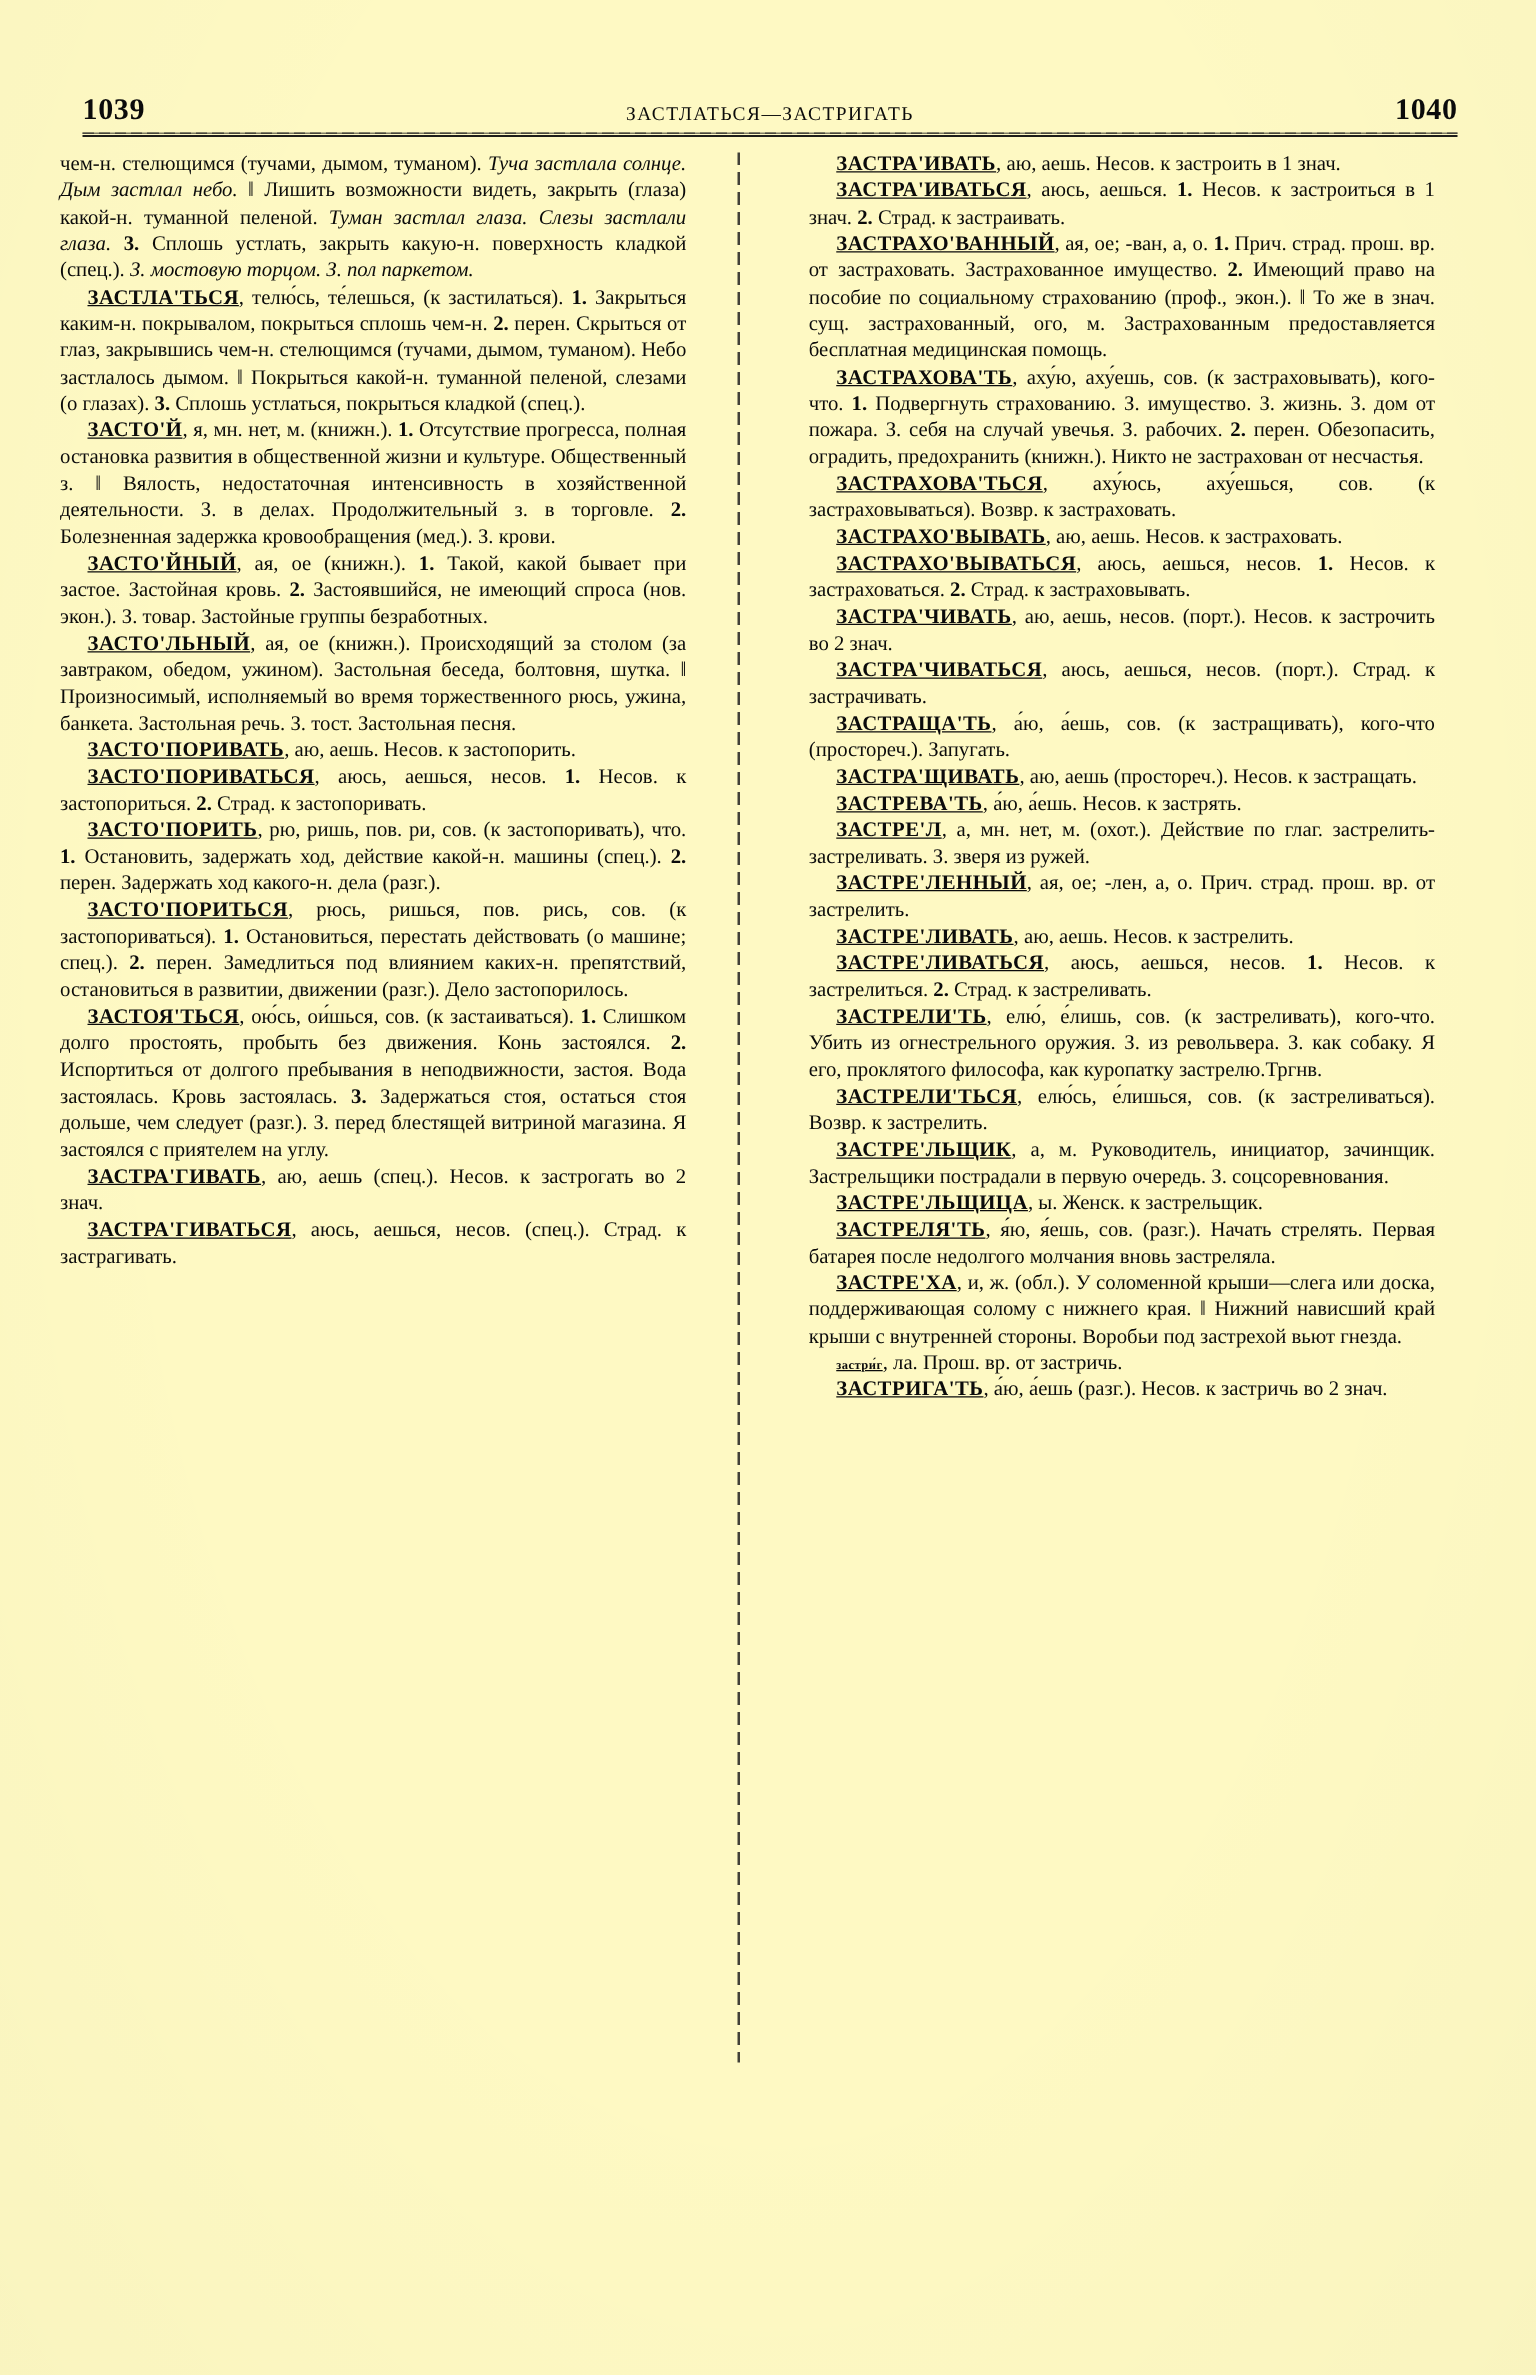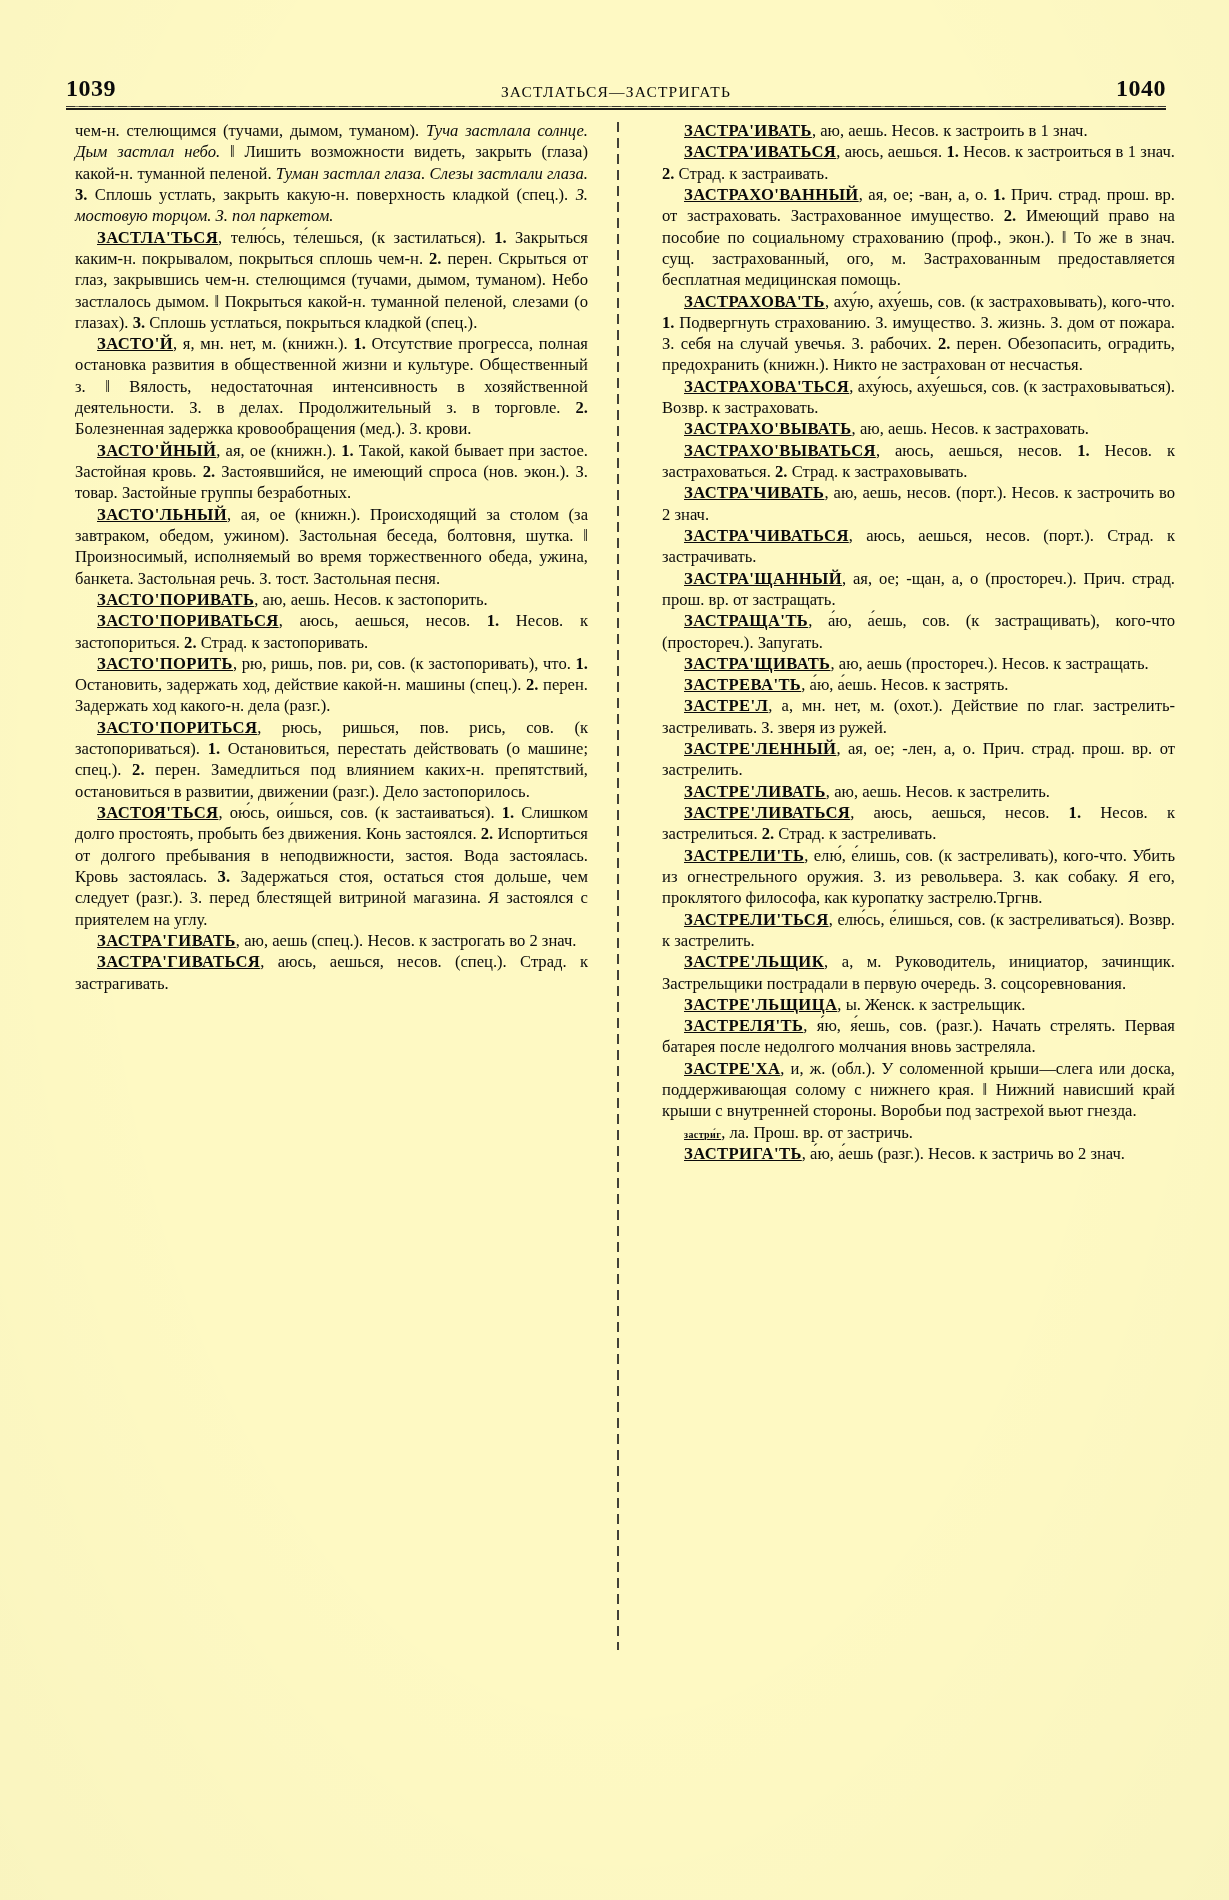--- a/index.html
+++ b/index.html
@@ -64,26 +64,26 @@
     content:"";
     position:absolute;
     left:0; top:0; right:0; height:1px;
     background: repeating-linear-gradient(to right,
       rgba(30,30,30,.75) 0px, rgba(30,30,30,.75) 9px,
       rgba(255,255,255,0) 9px, rgba(255,255,255,0) 13px);
   }
   
   .cols {
     position: absolute;
-    left: 75px;
+    left: 48px;
     top: 120px;
     width: 1100px;
     height: 1700px;
     display: flex;
-    gap: 0;
+    gap: 12px;
   }
   .col {
     width: 513px;
     font-size: 16.6px;
     line-height: 1.285;
     text-align: justify;
     text-justify: inter-word;
     hyphens: manual;
   }
   .col-left  { padding-right: 14px; }
@@ -142,21 +142,21 @@
 
   <div class="rule"></div>
 
   <div class="cols">
 
     <div class="col col-left" id="left-column">
         <p class="cont"><span>чем-н. стелющимся (тучами, дымом, туманом). </span><span class="it">Туча застлала солнце. Дым застлал небо.</span><span class="bar"> ‖ </span><span>Лишить возможности видеть, закрыть (глаза) какой-н. туманной пеленой. </span><span class="it">Туман застлал глаза. Слезы застлали глаза.</span> <span class="b">3.</span> <span>Сплошь устлать, закрыть какую-н. поверхность кладкой (спец.). </span><span class="it">З. мостовую торцом. З. пол паркетом.</span></p>
         <p class="entry"><span class="hw">ЗАСТЛА'ТЬСЯ</span><span>, телю́сь, те́лешься, </span><span> (к застилаться). <span class="b">1.</span> Закрыться каким-н. покрывалом, покрыться сплошь чем-н. <span class="b">2.</span> перен. Скрыться от глаз, закрывшись чем-н. стелющимся (тучами, дымом, туманом). Небо застлалось дымом. ‖ Покрыться какой-н. туманной пеленой, слезами (о глазах). <span class="b">3.</span> Сплошь устлаться, покрыться кладкой (спец.).</span></p>
         <p class="entry"><span class="hw">ЗАСТО'Й</span><span>, я, мн. нет, м. (книжн.). </span><span><span class="b">1.</span> Отсутствие прогресса, полная остановка развития в общественной жизни и культуре. Общественный з. ‖ Вялость, недостаточная интенсивность в хозяйственной деятельности. З. в делах. Продолжительный з. в торговле. <span class="b">2.</span> Болезненная задержка кровообращения (мед.). З. крови.</span></p>
         <p class="entry"><span class="hw">ЗАСТО'ЙНЫЙ</span><span>, ая, ое (книжн.). </span><span><span class="b">1.</span> Такой, какой бывает при застое. Застойная кровь. <span class="b">2.</span> Застоявшийся, не имеющий спроса (нов. экон.). З. товар. Застойные группы безработных.</span></p>
-        <p class="entry"><span class="hw">ЗАСТО'ЛЬНЫЙ</span><span>, ая, ое (книжн.). </span><span>Происходящий за столом (за завтраком, обедом, ужином). Застольная беседа, болтовня, шутка. ‖ Произносимый, исполняемый во время торжественного обеда, ужина, банкета. Застольная речь. З. тост. Застольная песня.</span></p>
+        <p class="entry"><span class="hw">ЗАСТО'ЛЬНЫЙ</span><span>, ая, ое (книжн.). </span><span>Происходящий за столом (за завтраком, обедом, ужином). Застольная беседа, болтовня, шутка. ‖ Произносимый, исполняемый во время торжественного рюсь, ужина, банкета. Застольная речь. З. тост. Застольная песня.</span></p>
         <p class="entry"><span class="hw">ЗАСТО'ПОРИВАТЬ</span><span>, аю, аешь. </span><span>Несов. к застопорить.</span></p>
         <p class="entry"><span class="hw">ЗАСТО'ПОРИВАТЬСЯ</span><span>, аюсь, аешься, несов. </span><span><span class="b">1.</span> Несов. к застопориться. <span class="b">2.</span> Страд. к застопоривать.</span></p>
         <p class="entry"><span class="hw">ЗАСТО'ПОРИТЬ</span><span>, рю, ришь, пов. ри, сов. </span><span>(к застопоривать), что. <span class="b">1.</span> Остановить, задержать ход, действие какой-н. машины (спец.). <span class="b">2.</span> перен. Задержать ход какого-н. дела (разг.).</span></p>
         <p class="entry"><span class="hw">ЗАСТО'ПОРИТЬСЯ</span><span>, рюсь, ришься, пов. рись, сов. </span><span>(к застопориваться). <span class="b">1.</span> Остановиться, перестать действовать (о машине; спец.). <span class="b">2.</span> перен. Замедлиться под влиянием каких-н. препятствий, остановиться в развитии, движении (разг.). Дело застопорилось.</span></p>
         <p class="entry"><span class="hw">ЗАСТОЯ'ТЬСЯ</span><span>, ою́сь, ои́шься, сов. </span><span>(к застаиваться). <span class="b">1.</span> Слишком долго простоять, пробыть без движения. Конь застоялся. <span class="b">2.</span> Испортиться от долгого пребывания в неподвижности, застоя. Вода застоялась. Кровь застоялась. <span class="b">3.</span> Задержаться стоя, остаться стоя дольше, чем следует (разг.). З. перед блестящей витриной магазина. Я застоялся с приятелем на углу.</span></p>
         <p class="entry"><span class="hw">ЗАСТРА'ГИВАТЬ</span><span>, аю, аешь (спец.). </span><span>Несов. к застрогать во 2 знач.</span></p>
         <p class="entry"><span class="hw">ЗАСТРА'ГИВАТЬСЯ</span><span>, аюсь, аешься, несов. </span><span>(спец.). Страд. к застрагивать.</span></p>
       </div>
 
     <div class="gutter">
@@ -166,21 +166,20 @@
     <div class="col col-right" id="right-column">
         <p class="entry"><span class="hw">ЗАСТРА'ИВАТЬ</span><span>, аю, аешь. </span><span>Несов. к застроить в 1 знач.</span></p>
         <p class="entry"><span class="hw">ЗАСТРА'ИВАТЬСЯ</span><span>, аюсь, аешься. </span><span><span class="b">1.</span> Несов. к застроиться в 1 знач. <span class="b">2.</span> Страд. к застраивать.</span></p>
         <p class="entry"><span class="hw">ЗАСТРАХО'ВАННЫЙ</span><span>, ая, ое; -ван, а, о. </span><span><span class="b">1.</span> Прич. страд. прош. вр. от застраховать. Застрахованное имущество. <span class="b">2.</span> Имеющий право на пособие по социальному страхованию (проф., экон.). ‖ То же в знач. сущ. застрахованный, ого, м. Застрахованным предоставляется бесплатная медицинская помощь.</span></p>
         <p class="entry"><span class="hw">ЗАСТРАХОВА'ТЬ</span><span>, аху́ю, аху́ешь, сов. </span><span>(к застраховывать), кого-что. <span class="b">1.</span> Подвергнуть страхованию. З. имущество. З. жизнь. З. дом от пожара. З. себя на случай увечья. З. рабочих. <span class="b">2.</span> перен. Обезопасить, оградить, предохранить (книжн.). Никто не застрахован от несчастья.</span></p>
         <p class="entry"><span class="hw">ЗАСТРАХОВА'ТЬСЯ</span><span>, аху́юсь, аху́ешься, сов. </span><span>(к застраховываться). Возвр. к застраховать.</span></p>
         <p class="entry"><span class="hw">ЗАСТРАХО'ВЫВАТЬ</span><span>, аю, аешь. </span><span>Несов. к застраховать.</span></p>
         <p class="entry"><span class="hw">ЗАСТРАХО'ВЫВАТЬСЯ</span><span>, аюсь, аешься, несов. </span><span><span class="b">1.</span> Несов. к застраховаться. <span class="b">2.</span> Страд. к застраховывать.</span></p>
         <p class="entry"><span class="hw">ЗАСТРА'ЧИВАТЬ</span><span>, аю, аешь, несов. </span><span>(порт.). Несов. к застрочить во 2 знач.</span></p>
         <p class="entry"><span class="hw">ЗАСТРА'ЧИВАТЬСЯ</span><span>, аюсь, аешься, несов. </span><span>(порт.). Страд. к застрачивать.</span></p>
-        <p class="entry"><span class="hw">ЗАСТРА'ЩАННЫЙ</span><span>, ая, ое; -щан, а, о </span><span>(простореч.). Прич. страд. прош. вр. от застращать.</span></p>
         <p class="entry"><span class="hw">ЗАСТРАЩА'ТЬ</span><span>, а́ю, а́ешь, сов. </span><span>(к застращивать), кого-что (простореч.). Запугать.</span></p>
         <p class="entry"><span class="hw">ЗАСТРА'ЩИВАТЬ</span><span>, аю, аешь (простореч.). </span><span>Несов. к застращать.</span></p>
         <p class="entry"><span class="hw">ЗАСТРЕВА'ТЬ</span><span>, а́ю, а́ешь. </span><span>Несов. к застрять.</span></p>
         <p class="entry"><span class="hw">ЗАСТРЕ'Л</span><span>, а, мн. нет, м. (охот.). </span><span>Действие по глаг. застрелить-застреливать. З. зверя из ружей.</span></p>
         <p class="entry"><span class="hw">ЗАСТРЕ'ЛЕННЫЙ</span><span>, ая, ое; -лен, а, о. </span><span>Прич. страд. прош. вр. от застрелить.</span></p>
         <p class="entry"><span class="hw">ЗАСТРЕ'ЛИВАТЬ</span><span>, аю, аешь. </span><span>Несов. к застрелить.</span></p>
         <p class="entry"><span class="hw">ЗАСТРЕ'ЛИВАТЬСЯ</span><span>, аюсь, аешься, несов. </span><span><span class="b">1.</span> Несов. к застрелиться. <span class="b">2.</span> Страд. к застреливать.</span></p>
         <p class="entry"><span class="hw">ЗАСТРЕЛИ'ТЬ</span><span>, елю́, е́лишь, сов. </span><span>(к застреливать), кого-что. Убить из огнестрельного оружия. З. из револьвера. З. как собаку. Я его, проклятого философа, как куропатку застрелю.Тргнв.</span></p>
         <p class="entry"><span class="hw">ЗАСТРЕЛИ'ТЬСЯ</span><span>, елю́сь, е́лишься, сов. </span><span>(к застреливаться). Возвр. к застрелить.</span></p>
         <p class="entry"><span class="hw">ЗАСТРЕ'ЛЬЩИК</span><span>, а, м. </span><span>Руководитель, инициатор, зачинщик. Застрельщики пострадали в первую очередь. З. соцсоревнования.</span></p>

